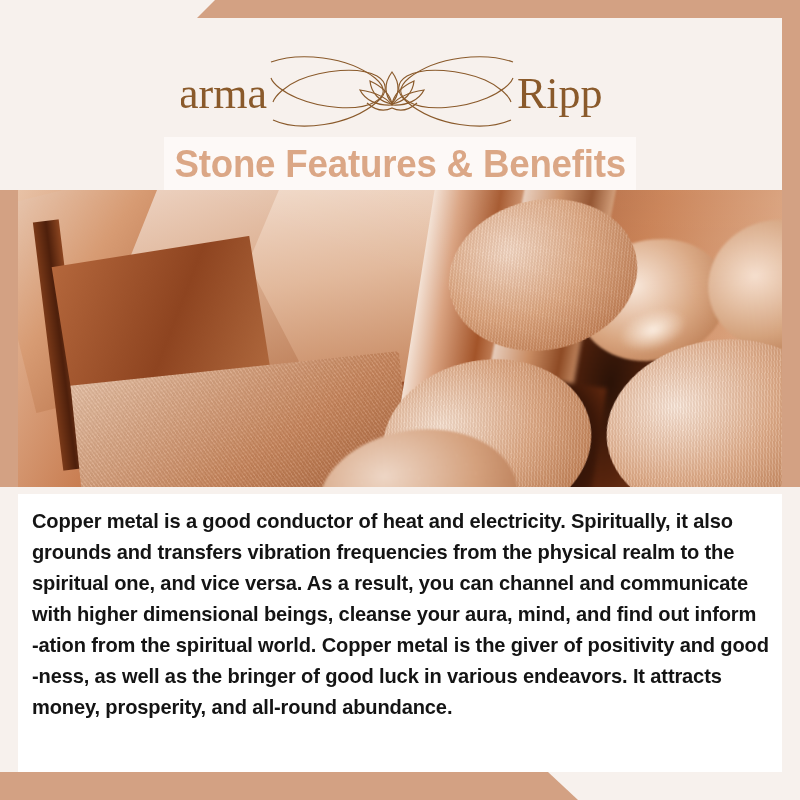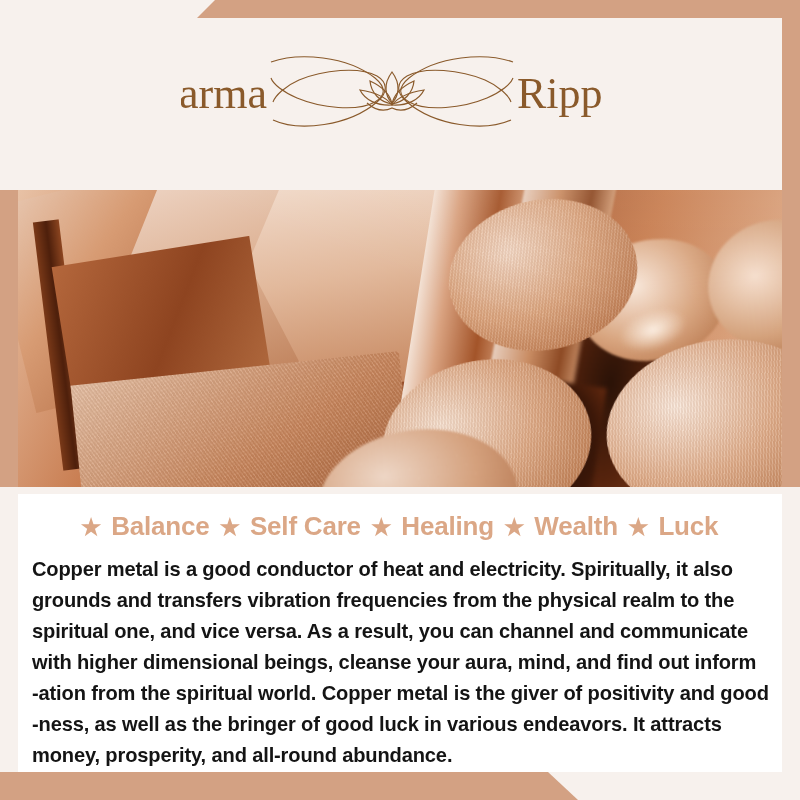--- a/index.html
+++ b/index.html
@@ -316,20 +316,23 @@
           <path d="M211 59 C 196 60, 184 54, 179 44 C 192 46, 205 51, 211 59 Z"></path>
           <path d="M211 59 C 226 60, 238 54, 243 44 C 230 46, 217 51, 211 59 Z"></path>
           <path d="M186 57 C 194 64, 203 66, 211 62 C 219 66, 228 64, 236 57"></path>
         </g>
         <text x="86" y="62" text-anchor="end" font-family="Liberation Serif, serif" font-size="44" fill="#8a5a2b">Karma</text>
         <text x="336" y="62" text-anchor="start" font-family="Liberation Serif, serif" font-size="44" fill="#8a5a2b">Ripple</text>
       </svg>
     </div>
   </div>
 
+  <div class="title-banner">
+    <div class="title-text">Stone Features &amp; Benefits</div>
+  </div>
 
   <div class="photo">
     <div class="layer p-bg"></div>
     <div class="layer p-hexA"></div>
     <div class="layer p-hexB"></div>
     <div class="layer p-hexC"></div>
     <div class="layer p-barDark"></div>
     <div class="layer p-slabL"></div>
     <div class="layer p-slabBrushed"></div>
     <div class="layer p-tube1"></div>
@@ -341,21 +344,20 @@
     <div class="layer p-gapdark"></div>
     <div class="layer p-rod2"></div>
     <div class="layer p-rod3"></div>
     <div class="layer p-rod6"></div>
     <div class="layer p-hl1"></div>
     <div class="layer p-sheen"></div>
   </div>
 
 
   <div class="text-panel">
-    <div class="benefits"><span class="star">★</span><span class="bname"> Balance </span><span class="star">★</span><span class="bname"> Self Care </span><span class="star">★</span><span class="bname"> Healing </span><span class="star">★</span><span class="bname"> Wealth </span><span class="star">★</span><span class="bname"> Luck</span></div>
     <div class="body-copy">
         <span class="line">Copper metal is a good conductor of heat and electricity. Spiritually, it also</span>
         <span class="line">grounds and transfers vibration frequencies from the physical realm to the</span>
         <span class="line">spiritual one, and vice versa. As a result, you can channel and communicate</span>
         <span class="line">with higher dimensional beings, cleanse your aura, mind, and find out inform</span>
         <span class="line">-ation from the spiritual world. Copper metal is the giver of positivity and good</span>
         <span class="line">-ness, as well as the bringer of good luck in various endeavors. It attracts</span>
         <span class="line">money, prosperity, and all-round abundance.</span>
       </div>
   </div>

